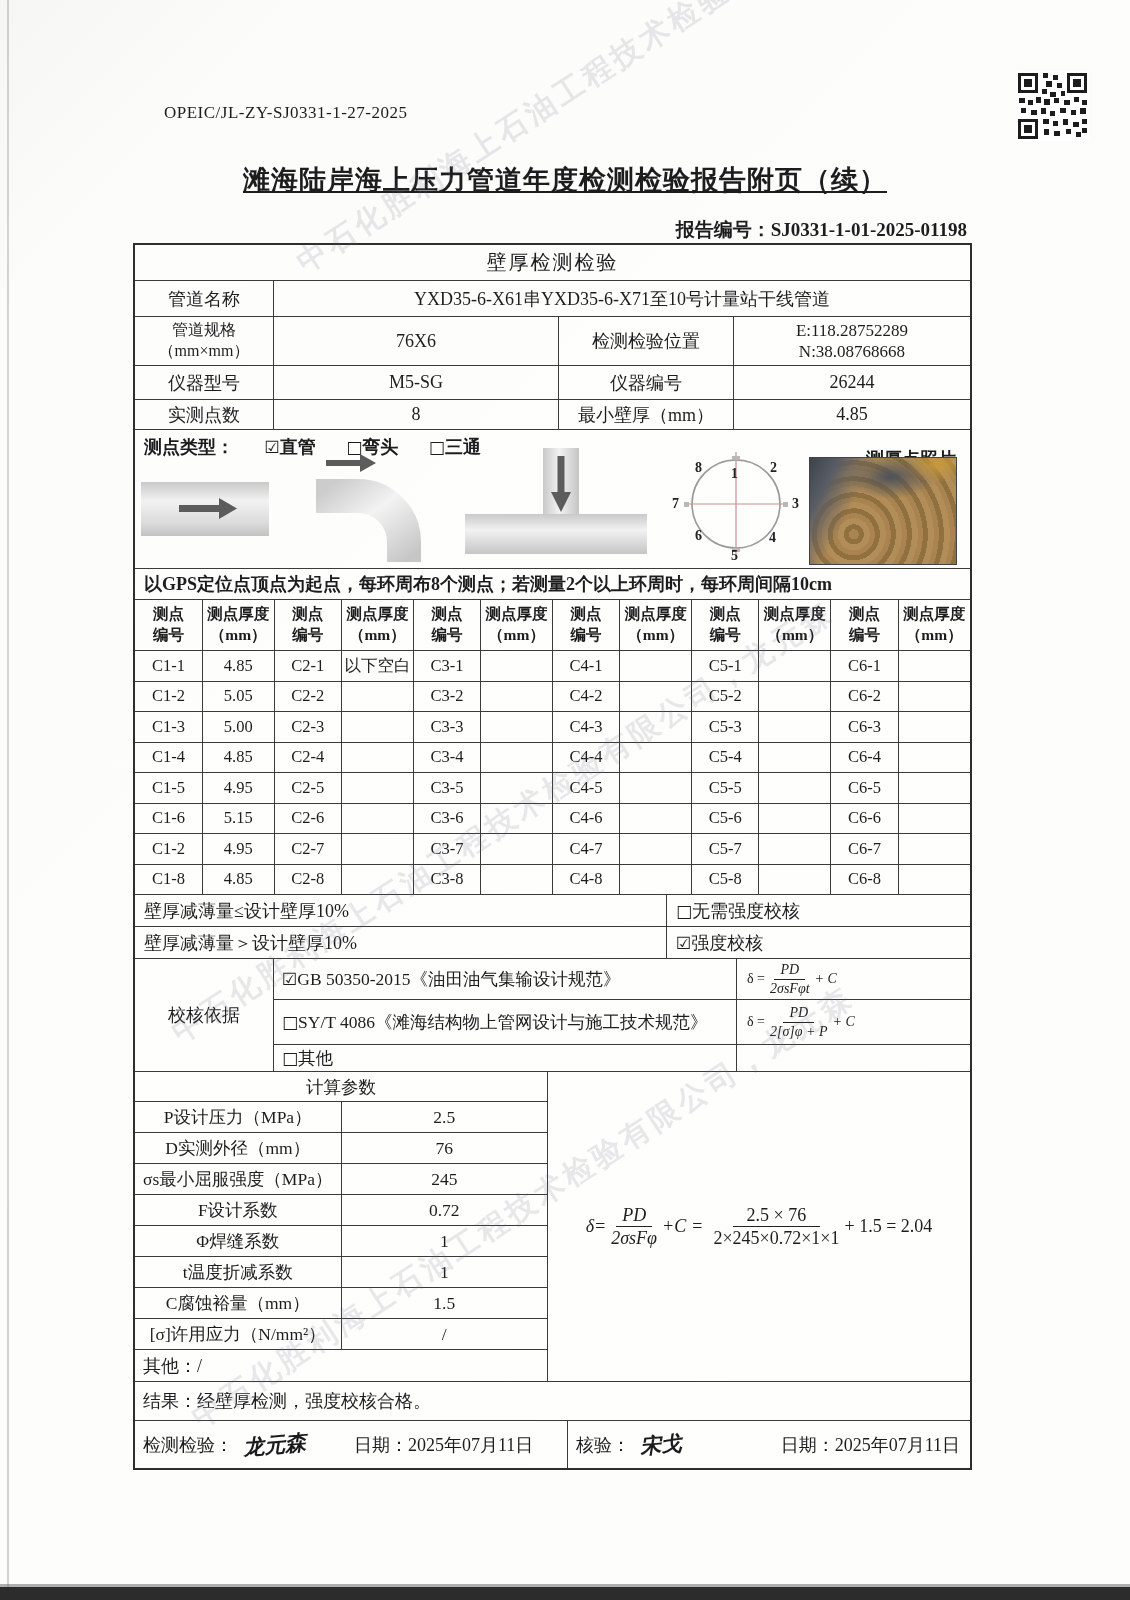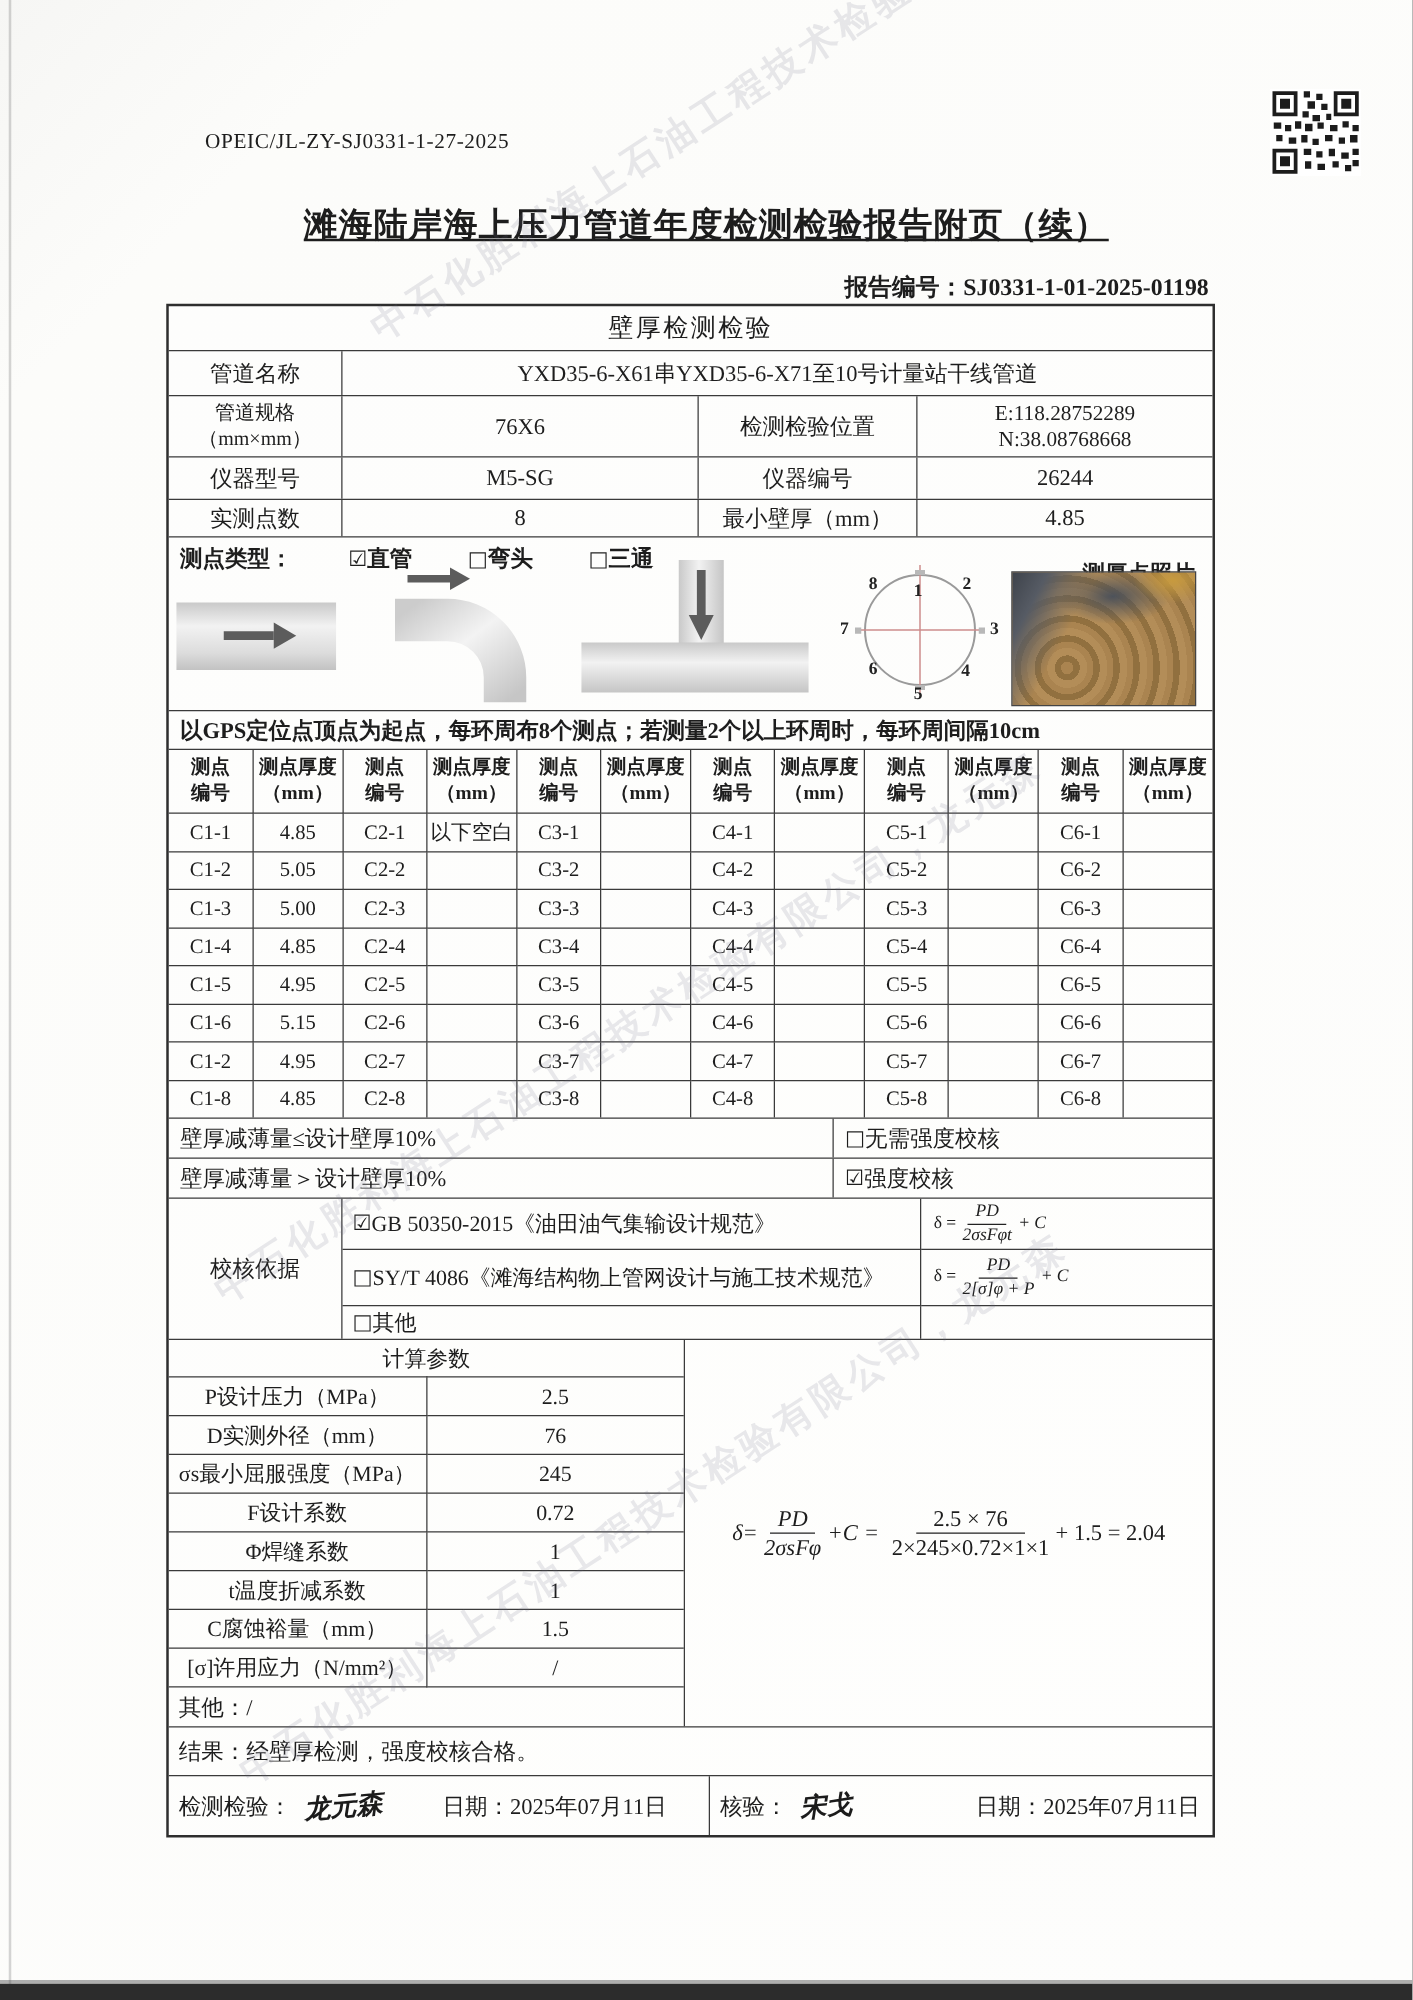--- a/index.html
+++ b/index.html
@@ -31,21 +31,21 @@
   .h-name{height:35px;}
   .h-spec{height:48px;}
   .h-inst{height:33px;}
   .h-pts{height:29px;}
   .c1{width:139px;}.c2{width:285px;}.c3{width:175px;}.c4{flex:1;}
   .loc{line-height:1.25;font-size:17px;}
 
   .ptype{position:relative;height:138px;}
   .ptype-line{position:absolute;left:9px;top:5px;font-size:18px;font-weight:700;}
   .chk{font-family:"DejaVu Sans",sans-serif;font-size:17px;font-weight:400;}
-  .opt{margin-left:40px;font-weight:600;}
+  .opt{margin-left:26px;font-weight:600;}
   .photo-label{position:absolute;right:14px;top:17px;font-size:18px;font-weight:700;}
   .svgdiag{position:absolute;}
   .circle-wrap{position:absolute;left:535px;top:14px;width:132px;height:120px;}
   .cnum{position:absolute;font-size:14px;font-weight:700;color:#222;font-family:"Liberation Serif",serif;}
   .photo{position:absolute;right:13px;top:27px;width:146px;height:106px;border:1px solid #444;
     background:
       linear-gradient(118deg,#3e434b 0%,#565b64 14%,rgba(86,91,100,0) 34%),
       radial-gradient(ellipse 46px 26px at 88% 6%,#c79a3e 0%,rgba(199,154,62,0) 70%),
       radial-gradient(ellipse 70px 34px at 55% 18%,#4d525a 0%,rgba(77,82,90,0) 65%),
       repeating-radial-gradient(circle at 30% 72%,#aa8450 0 5px,#91703f 5px 10px,#b38d58 10px 16px),

